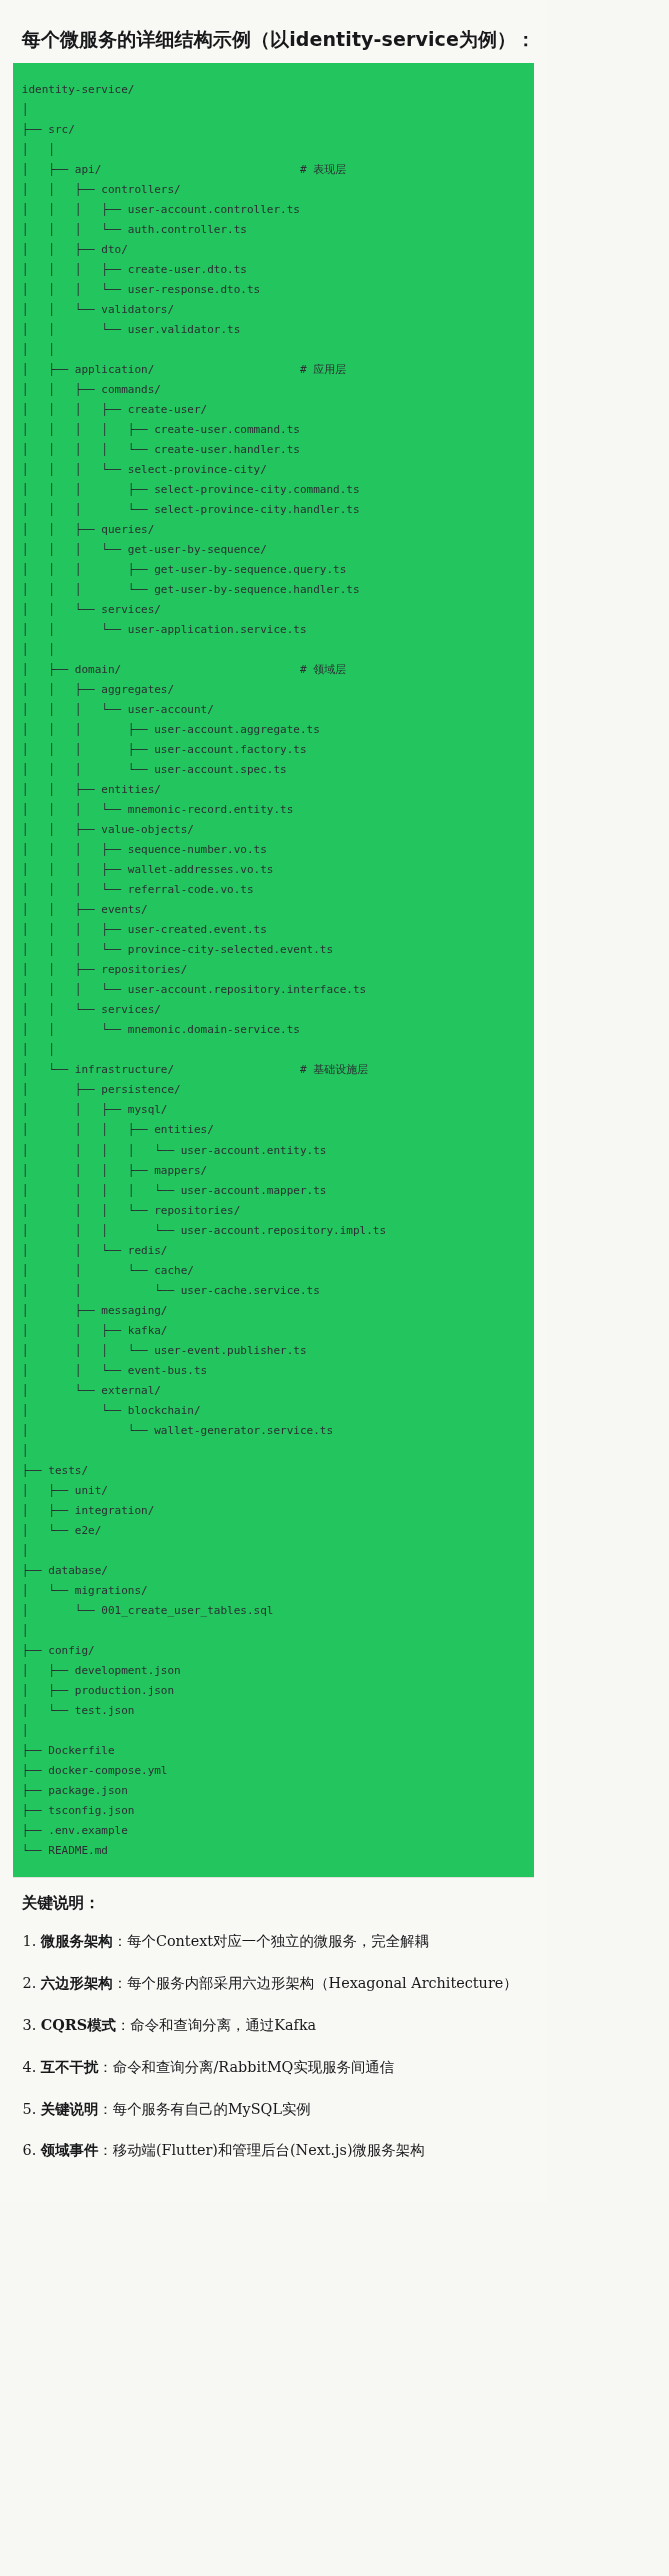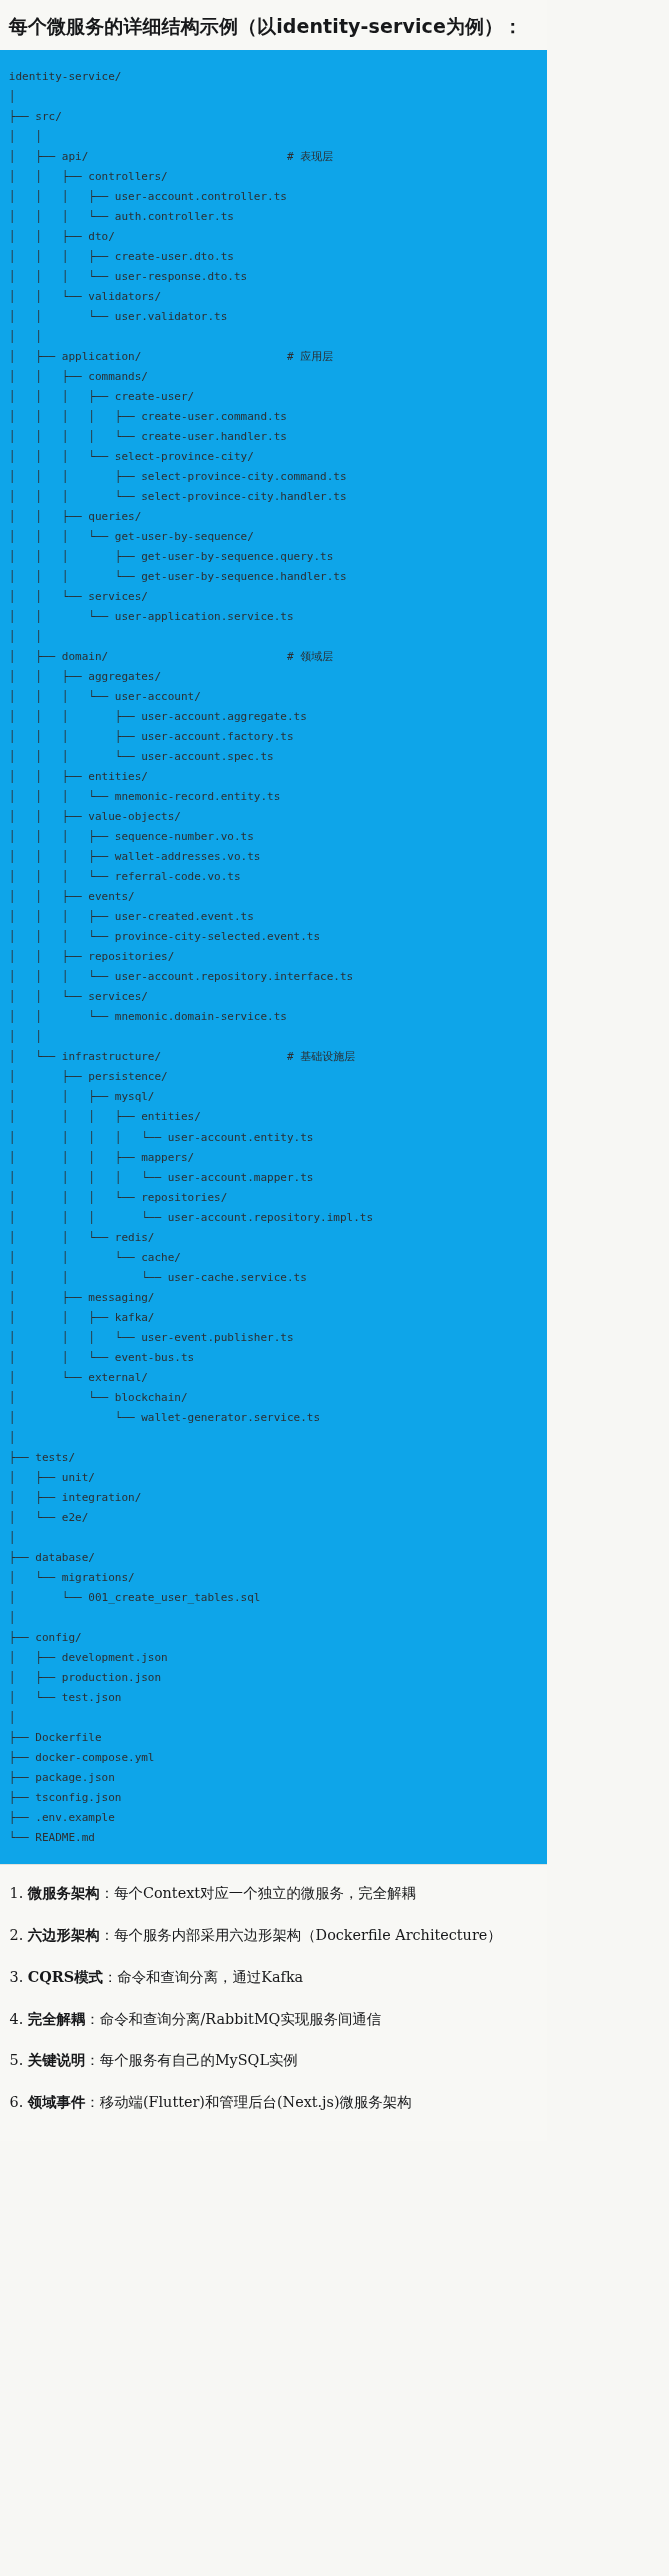--- a/index.html
+++ b/index.html
@@ -11,21 +11,21 @@
   body {
     width: 669px;
     font-family: "Liberation Sans", sans-serif;
     color: #1f1f1f;
     -webkit-font-smoothing: antialiased;
   }
 
   .page {
     width: 547px;
     background: #f8f8f5;
-    padding: 0;
+    padding: 13px;
   }
 
   
   .title-block {
     padding: 13.8px 8.8px 11.3px 8.8px;
     background: #f8f8f5;
   }
   .title {
     font-family: "DejaVu Sans", sans-serif;
     font-weight: 700;
@@ -39,21 +39,21 @@
 
   .hr {
     height: 0.6px;
     background: #e2e2dc;
     border: 0;
     margin: 0 0 0 0;
   }
 
   
   .tree-block {
-    background: #0ea5e9;
+    background: #22c55e;
     padding: 16.3px 8.8px 16.3px 8.8px;
   }
   pre.tree {
     margin: 0;
     font-family: "DejaVu Sans Mono", "Liberation Mono", monospace;
     font-size: 11px;
     line-height: 1.82;
     color: #2b2f33;
     white-space: pre;
     tab-size: 4;
@@ -198,24 +198,25 @@
 ├── docker-compose.yml
 ├── package.json
 ├── tsconfig.json
 ├── .env.example
 └── README.md</code></pre>
   </div>
 
   <div class="hr"></div>
 
   <div class="notes-block">
+    <div class="notes-heading">关键说明：</div>
     <ol class="notes" id="notes-list">
         <li><span class="note-term">微服务架构</span><span>：</span><span>每个Context对应一个独立的微服务，完全解耦</span></li>
-        <li><span class="note-term">六边形架构</span><span>：</span><span>每个服务内部采用六边形架构（Dockerfile Architecture）</span></li>
+        <li><span class="note-term">六边形架构</span><span>：</span><span>每个服务内部采用六边形架构（Hexagonal Architecture）</span></li>
         <li><span class="note-term">CQRS模式</span><span>：</span><span>命令和查询分离，通过Kafka</span></li>
-        <li><span class="note-term">完全解耦</span><span>：</span><span>命令和查询分离/RabbitMQ实现服务间通信</span></li>
+        <li><span class="note-term">互不干扰</span><span>：</span><span>命令和查询分离/RabbitMQ实现服务间通信</span></li>
         <li><span class="note-term">关键说明</span><span>：</span><span>每个服务有自己的MySQL实例</span></li>
         <li><span class="note-term">领域事件</span><span>：</span><span>移动端(Flutter)和管理后台(Next.js)微服务架构</span></li>
       </ol>
   </div>
 
 </div>
 
 
 </body></html>

